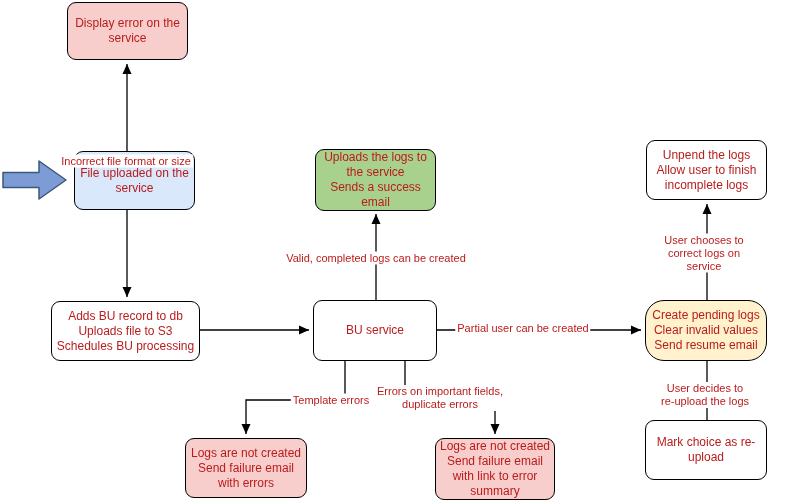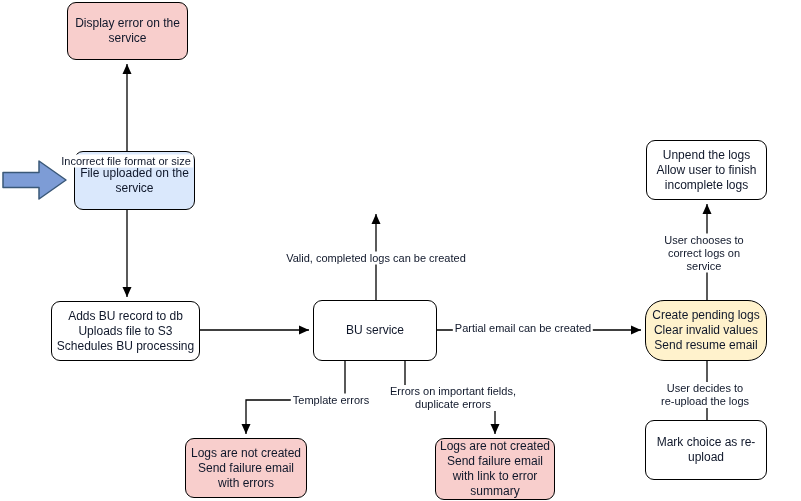--- a/index.html
+++ b/index.html
@@ -1,18 +1,18 @@
 <!DOCTYPE html>
 <html><head>
 <meta charset="utf-8">
 <style>
   html,body { margin:0; padding:0; background:#fff; }
   .canvas {
     position:relative; width:801px; height:501px; background:#ffffff;
-    font-family:"Liberation Sans", sans-serif; color:#0f172a; overflow:hidden;
+    font-family:"Liberation Sans", sans-serif; color:#b91c1c; overflow:hidden;
   }
   svg.connectors { position:absolute; left:0; top:0; width:801px; height:501px; }
   svg.connectors path.edge { fill:none; stroke:#000; stroke-width:1.3; }
   .node {
     position:absolute; box-sizing:border-box;
     border:1px solid #000; border-radius:9px; background:#fff;
     display:flex; align-items:center; justify-content:center;
     text-align:center; font-size:12px; line-height:15px;
     white-space:pre-line; padding:1px 2px;
   }
@@ -52,20 +52,24 @@
 
   <div class="node" style="left: 74px; top: 151px; width: 121px; height: 59px; background-color: rgb(218, 232, 252);">File uploaded on the
 service</div>
 
   <div class="node" style="left: 51px; top: 301px; width: 149px; height: 60px; background-color: rgb(255, 255, 255);">Adds BU record to db
 Uploads file to S3
 Schedules BU processing</div>
 
   <div class="node" style="left: 313px; top: 300px; width: 124px; height: 61px; background-color: rgb(255, 255, 255);">BU service</div>
 
+  <div class="node" style="left: 315px; top: 149px; width: 121px; height: 62px; background-color: rgb(169, 209, 142);">Uploads the logs to
+the service
+Sends a success
+email</div>
 
   <div class="node" style="left: 645px; top: 300px; width: 122px; height: 61px; background-color: rgb(255, 242, 204); border-radius: 19px;">Create pending logs
 Clear invalid values
 Send resume email</div>
 
   <div class="node" style="left: 646px; top: 140px; width: 121px; height: 60px; background-color: rgb(255, 255, 255);">Unpend the logs
 Allow user to finish
 incomplete logs</div>
 
   <div class="node" style="left: 645px; top: 420px; width: 122px; height: 60px; background-color: rgb(255, 255, 255);">Mark choice as re-
@@ -78,24 +82,24 @@
   <div class="node" style="left: 435px; top: 438px; width: 120px; height: 62px; background-color: rgb(248, 206, 204);">Logs are not created
 Send failure email
 with link to error
 summary</div>
 
   <div class="elabel" style="left:126px; top:115px;margin-top:46px;">Incorrect file format or size</div>
 
 
   <div class="elabel" style="left:376px; top:258px;">Valid, completed logs can be created</div>
 
-  <div class="elabel" style="left:523px; top:328px;">Partial email can be created</div>
+  <div class="elabel" style="left:523px; top:328px;">Partial user can be created</div>
 
   <div class="elabel" style="left:704px; top:253px;">User chooses to correct logs on service</div>
 
   <div class="elabel" style="left:705px; top:395px;">User decides to re-upload the logs</div>
 
   <div class="elabel" style="left:331px; top:400px;">Template errors</div>
 
-  <div class="elabel" style="left:453px; top:398px;">Errors on important fields,
+  <div class="elabel" style="left:440px; top:398px;">Errors on important fields,
 duplicate errors</div>
 
 </div>
 
 </body></html>

